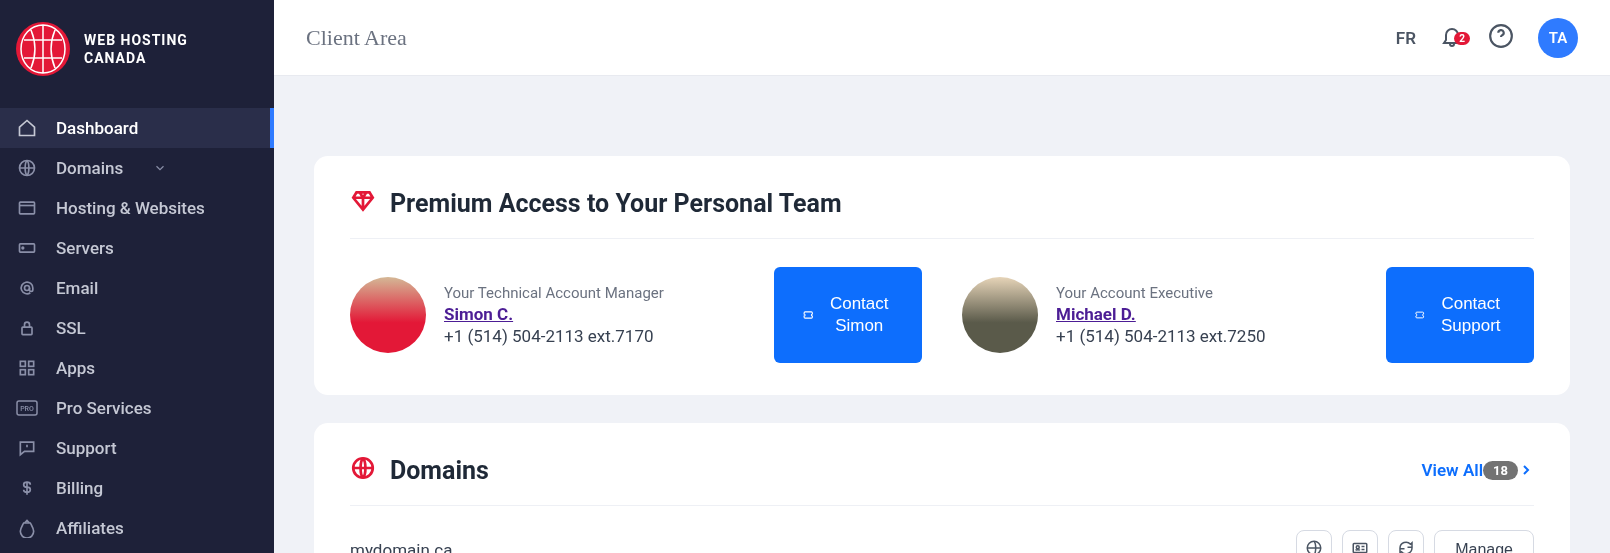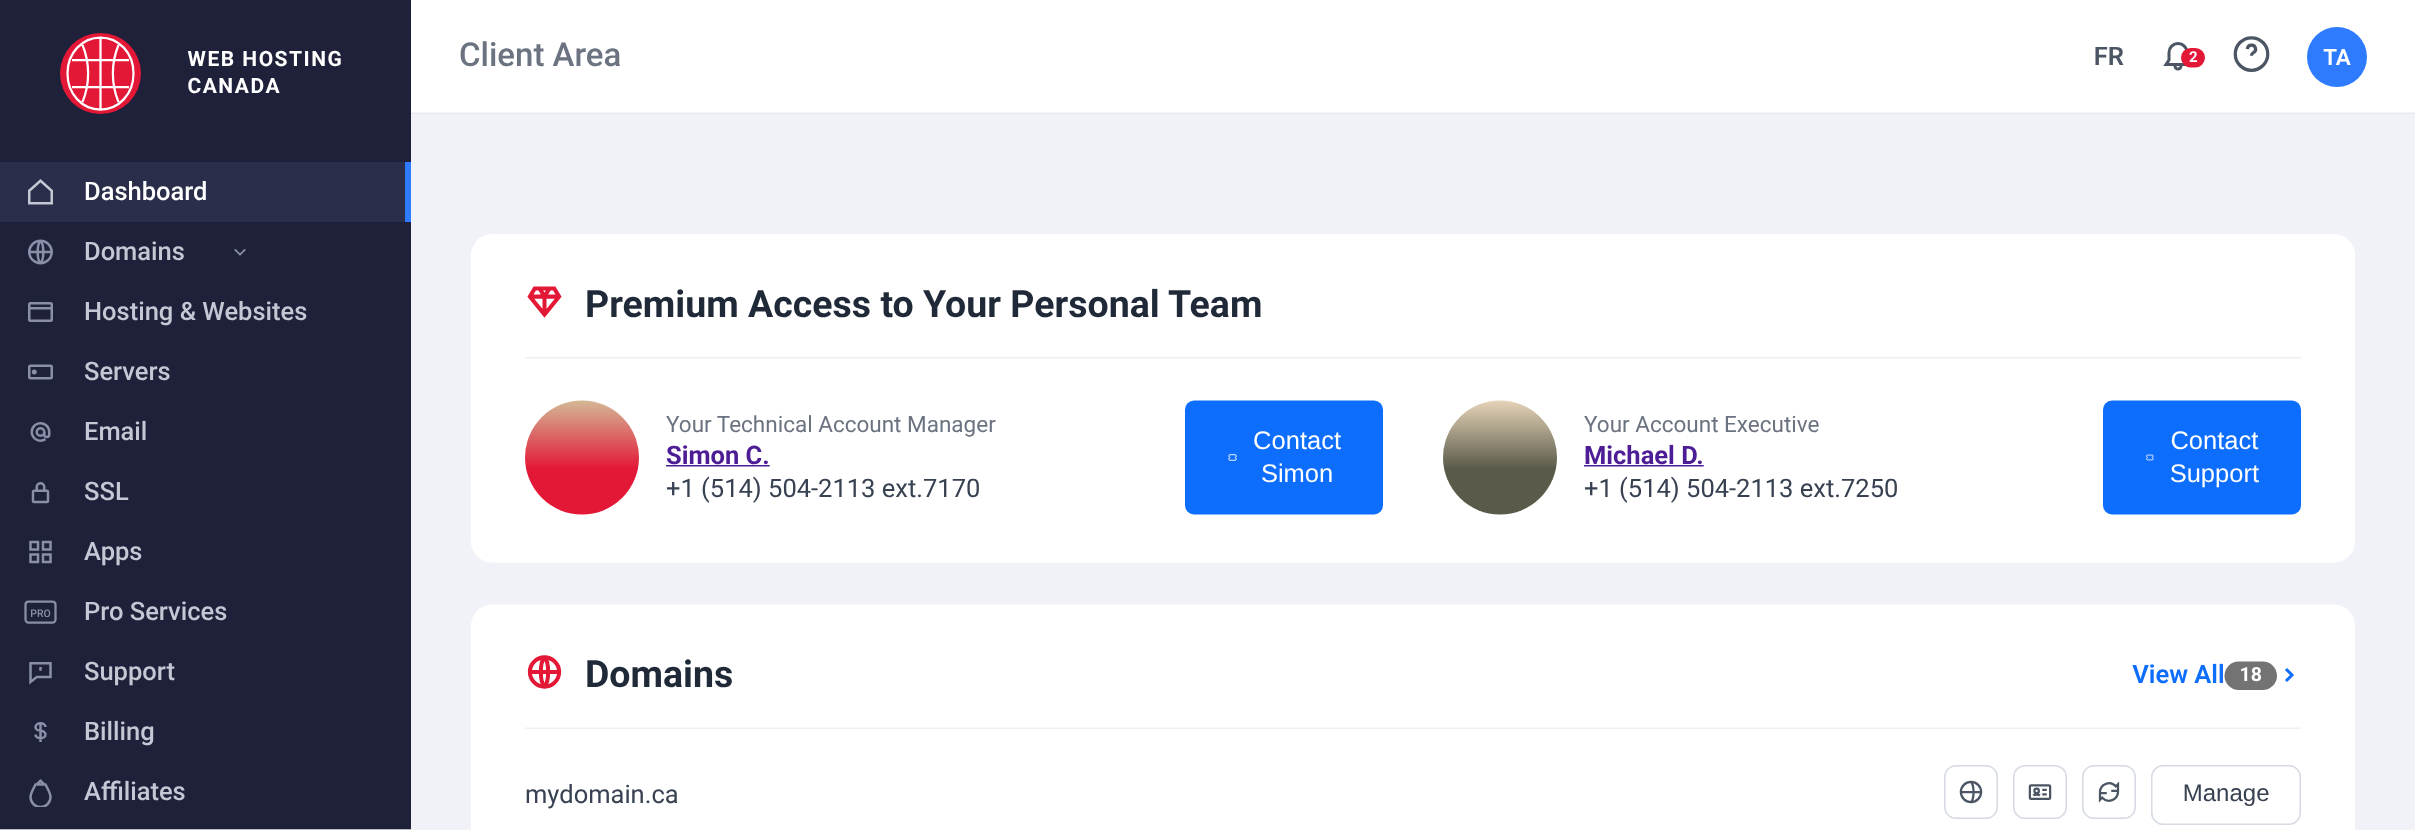--- a/index.html
+++ b/index.html
@@ -1,52 +1,52 @@
 <!DOCTYPE html>
 <html><head>
 <meta charset="utf-8">
 <style>
 * { margin: 0; padding: 0; box-sizing: border-box; }
 body { font-family: -apple-system, BlinkMacSystemFont, 'Segoe UI', Roboto, sans-serif; background: #f0f2f7; width: 1610px; height: 553px; overflow: hidden; display: flex; }
 .sidebar { width: 274px; background: #1e2139; height: 100%; flex-shrink: 0; }
-.logo-area { display: flex; align-items: center; padding: 22px 40px; gap: 31px; }
+.logo-area { display: flex; align-items: center; padding: 22px 16px; gap: 14px; }
 .logo-circle { width: 54px; height: 54px; background: #e31837; border-radius: 50%; position: relative; flex-shrink: 0; }
 .logo-circle svg { width: 54px; height: 54px; }
 .logo-text { color: #fff; font-weight: 700; font-size: 14px; letter-spacing: 1px; line-height: 1.3; }
 .nav { margin-top: 10px; }
 .nav-item { display: flex; align-items: center; gap: 18px; padding: 9px 16px; color: #c5c8d4; font-size: 17px; font-weight: 500; cursor: pointer; position: relative; }
 .nav-item.active { background: #2a2e4a; color: #fff; }
 .nav-item.active::after { content: ''; position: absolute; right: 0; top: 0; bottom: 0; width: 4px; background: #2f7bff; }
 .nav-icon { width: 22px; height: 22px; display: flex; align-items: center; justify-content: center; color: #8a8fa8; flex-shrink: 0; }
 .nav-item.active .nav-icon { color: #c5c8d4; }
 .chevron { margin-left: 8px; }
 .main { flex: 1; display: flex; flex-direction: column; }
 .topbar { background: #fff; height: 76px; display: flex; align-items: center; padding: 0 32px; border-bottom: 1px solid #e8eaf0; }
-.topbar-title { color: #6b7280; font-size: 22px; font-weight: 500; }
+.topbar-title { color: #6b7280; font-size: 22px; font-weight: 500; font-family: Liberation Serif, serif; }
 .topbar-right { margin-left: auto; display: flex; align-items: center; gap: 24px; }
 .lang { color: #4b5563; font-size: 17px; font-weight: 600; cursor: pointer; padding-left: 24px; }
 .icon-btn { position: relative; cursor: pointer; color: #4b5563; }
 .badge { position: absolute; top: 8px; right: -6px; background: #e31837; color: #fff; font-size: 10px; font-weight: 700; border-radius: 8px; padding: 1px 5px; }
 .avatar { width: 40px; height: 40px; background: #2f7bff; color: #fff; border-radius: 50%; display: flex; align-items: center; justify-content: center; font-weight: 600; font-size: 15px; cursor: pointer; }
 .content { padding: 32px 40px; flex: 1; overflow: auto; margin-top: 48px; }
 .card { background: #fff; border-radius: 14px; padding: 32px 36px; margin-bottom: 28px; }
 .card-header { display: flex; align-items: center; gap: 14px; padding-bottom: 20px; border-bottom: 1px solid #eef0f5; }
 .card-header h2 { font-size: 25px; font-weight: 700; color: #1f2937; }
 .diamond-icon { color: #e31837; }
 .globe-icon-red { color: #e31837; }
 .team-row { display: flex; gap: 40px; margin-top: 28px; }
 .team-member { display: flex; align-items: center; gap: 18px; flex: 1; }
 .member-avatar { width: 76px; height: 76px; border-radius: 50%; background: #e8eaf0; flex-shrink: 0; position: relative; overflow: hidden; }
 .member-avatar.simon { background: linear-gradient(180deg, #d4b896 0%, #e31837 60%); }
 .member-avatar.michael { background: linear-gradient(180deg, #e6d4b8 0%, #5a5a4a 60%); }
 .member-info { flex: 1; }
 .member-role { color: #6b7280; font-size: 15px; margin-bottom: 2px; }
 .member-name { font-size: 17px; font-weight: 700; color: #4c1d95; margin-bottom: 2px; text-decoration: underline; }
 .member-phone { color: #374151; font-size: 17px; }
-.contact-btn { background: #0d6efd; color: #fff; border: none; border-radius: 6px; padding: 16px 28px; font-size: 17px; font-weight: 500; cursor: pointer; display: flex; align-items: center; gap: 10px; justify-content: center; width: 132px; text-align: center; }
+.contact-btn { background: #0d6efd; color: #fff; border: none; border-radius: 6px; padding: 26px 28px; font-size: 17px; font-weight: 500; cursor: pointer; display: flex; align-items: center; gap: 10px; justify-content: center; width: 148px; text-align: center; }
 .contact-btn .btn-text { line-height: 1.3; }
 .domains-header { display: flex; align-items: center; justify-content: space-between; padding-bottom: 20px; border-bottom: 1px solid #eef0f5; }
 .domains-title { display: flex; align-items: center; gap: 14px; }
 .domains-title h2 { font-size: 25px; font-weight: 700; color: #1f2937; }
 .view-all { display: flex; align-items: center; color: #0d6efd; font-size: 17px; font-weight: 600; cursor: pointer; }
 .pill { background: #737373; color: #fff; border-radius: 12px; padding: 2px 10px; font-size: 13px; font-weight: 700; }
 .domain-row { display: flex; align-items: center; justify-content: space-between; padding-top: 24px; }
 .domain-name { font-size: 17px; color: #374151; }
 .domain-actions { display: flex; align-items: flex-start; gap: 10px; }
 .icon-circle { width: 36px; height: 36px; border: 1px solid #d6dae3; border-radius: 8px; display: flex; align-items: center; justify-content: center; cursor: pointer; color: #4b5563; }

